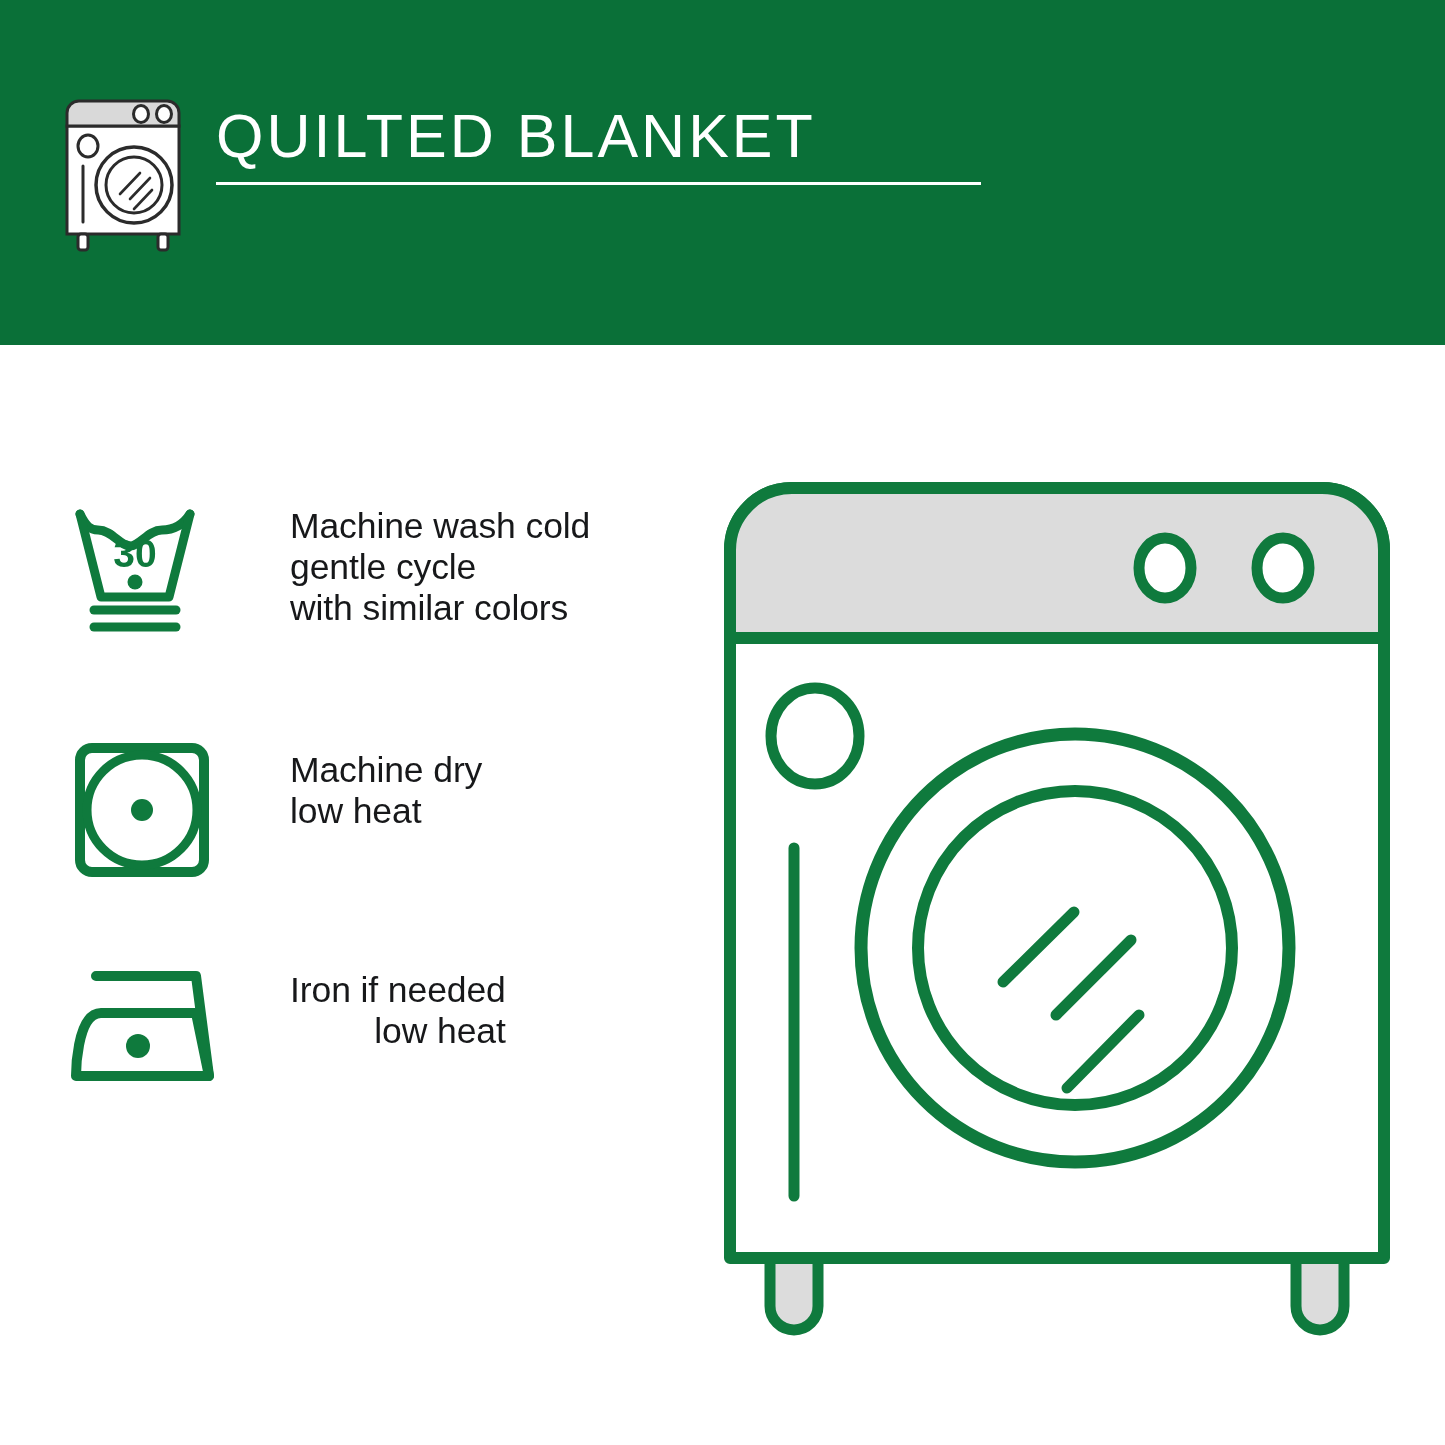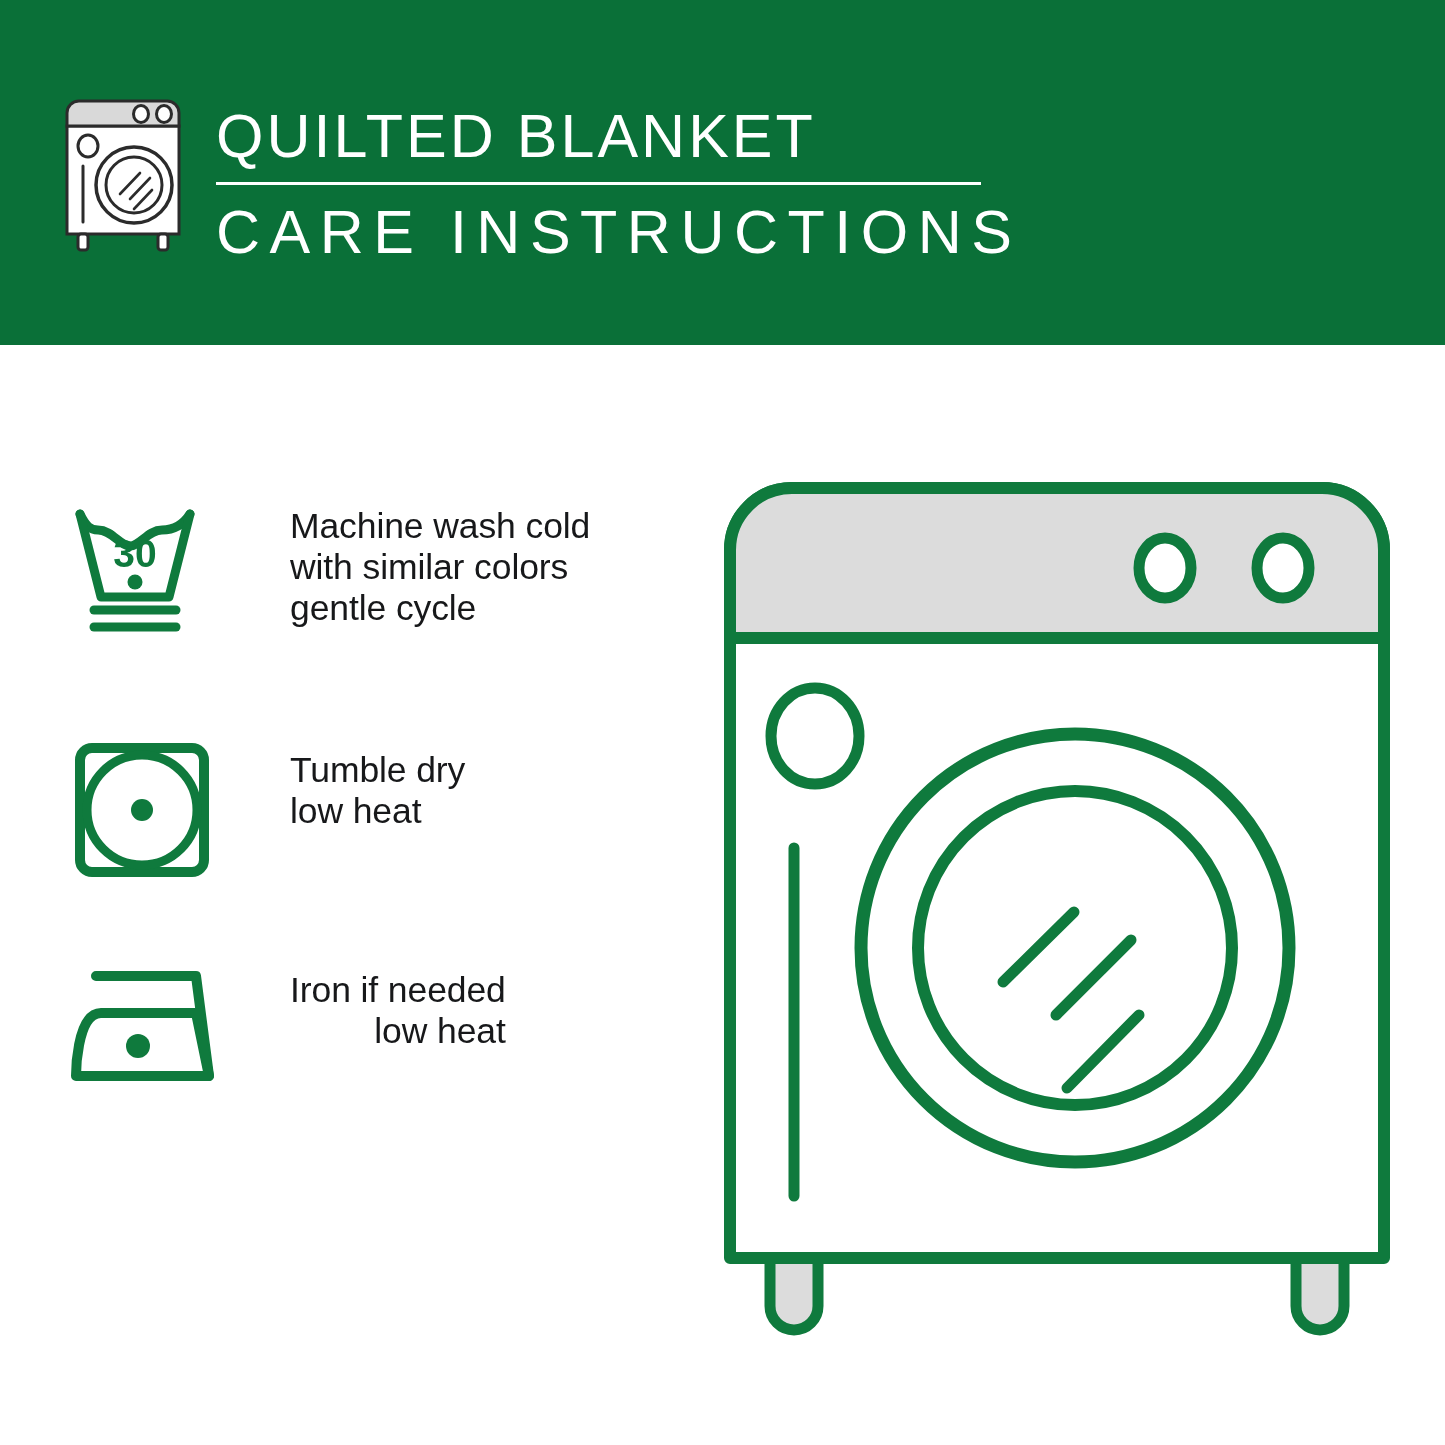--- a/index.html
+++ b/index.html
@@ -143,21 +143,20 @@
         <line x1="68" y1="103" x2="88" y2="82" stroke="#2b2b2b" stroke-width="2.6" stroke-linecap="round"></line>
         <line x1="72" y1="113" x2="90" y2="94" stroke="#2b2b2b" stroke-width="2.6" stroke-linecap="round"></line>
 
         <rect x="16" y="138" width="10" height="16" rx="3" fill="#ffffff" stroke="#2b2b2b" stroke-width="3"></rect>
         <rect x="96" y="138" width="10" height="16" rx="3" fill="#ffffff" stroke="#2b2b2b" stroke-width="3"></rect>
       </svg>
 
       <div id="header-titles">
         <div class="title-line-1">QUILTED BLANKET</div>
         <div id="title-divider"></div>
-        <div class="title-line-2">CARE INSTRUCTIONS</div>
       </div>
 
     </div>
   </div>
 
   <div id="care-list">
 
     <div class="care-row" id="row-wash">
       <svg class="care-symbol" viewBox="0 0 160 160">
 
@@ -167,34 +166,34 @@
 
         <line x1="26" y1="118" x2="108" y2="118" stroke="#0f7a3d" stroke-width="9" stroke-linecap="round"></line>
         <line x1="26" y1="135" x2="108" y2="135" stroke="#0f7a3d" stroke-width="9" stroke-linecap="round"></line>
 
         <text x="67" y="75" text-anchor="middle" font-family="Liberation Sans, sans-serif" font-size="39" font-weight="bold" fill="#0f7a3d">30</text>
 
         <circle cx="67" cy="90" r="7.5" fill="#0f7a3d"></circle>
       </svg>
       <div class="care-text">
         <span class="tl">Machine wash cold</span>
+        <span class="tl">gentle cycle</span>
         <span class="tl">with similar colors</span>
-        <span class="tl">gentle cycle</span>
       </div>
     </div>
 
 
     <div class="care-row" id="row-dry">
       <svg class="care-symbol" viewBox="0 0 160 160">
         <rect x="12" y="12" width="124" height="124" rx="12" ry="12" fill="none" stroke="#0f7a3d" stroke-width="10"></rect>
         <circle cx="74" cy="74" r="55" fill="none" stroke="#0f7a3d" stroke-width="9"></circle>
         <circle cx="74" cy="74" r="11" fill="#0f7a3d"></circle>
       </svg>
       <div class="care-text">
-        <span class="tl">Tumble dry</span>
+        <span class="tl">Machine dry</span>
         <span class="tl">low heat</span>
       </div>
     </div>
 
     <div class="care-row" id="row-iron">
       <svg class="care-symbol" viewBox="0 0 160 160">
 
         <path d="M28 18 H128 L141 118" fill="none" stroke="#0f7a3d" stroke-width="10" stroke-linecap="round" stroke-linejoin="round"></path>
 
         <path d="M33 55 H128 L141 118 H8 C8 118 8 55 33 55 Z" fill="none" stroke="#0f7a3d" stroke-width="10" stroke-linecap="round" stroke-linejoin="round"></path>

